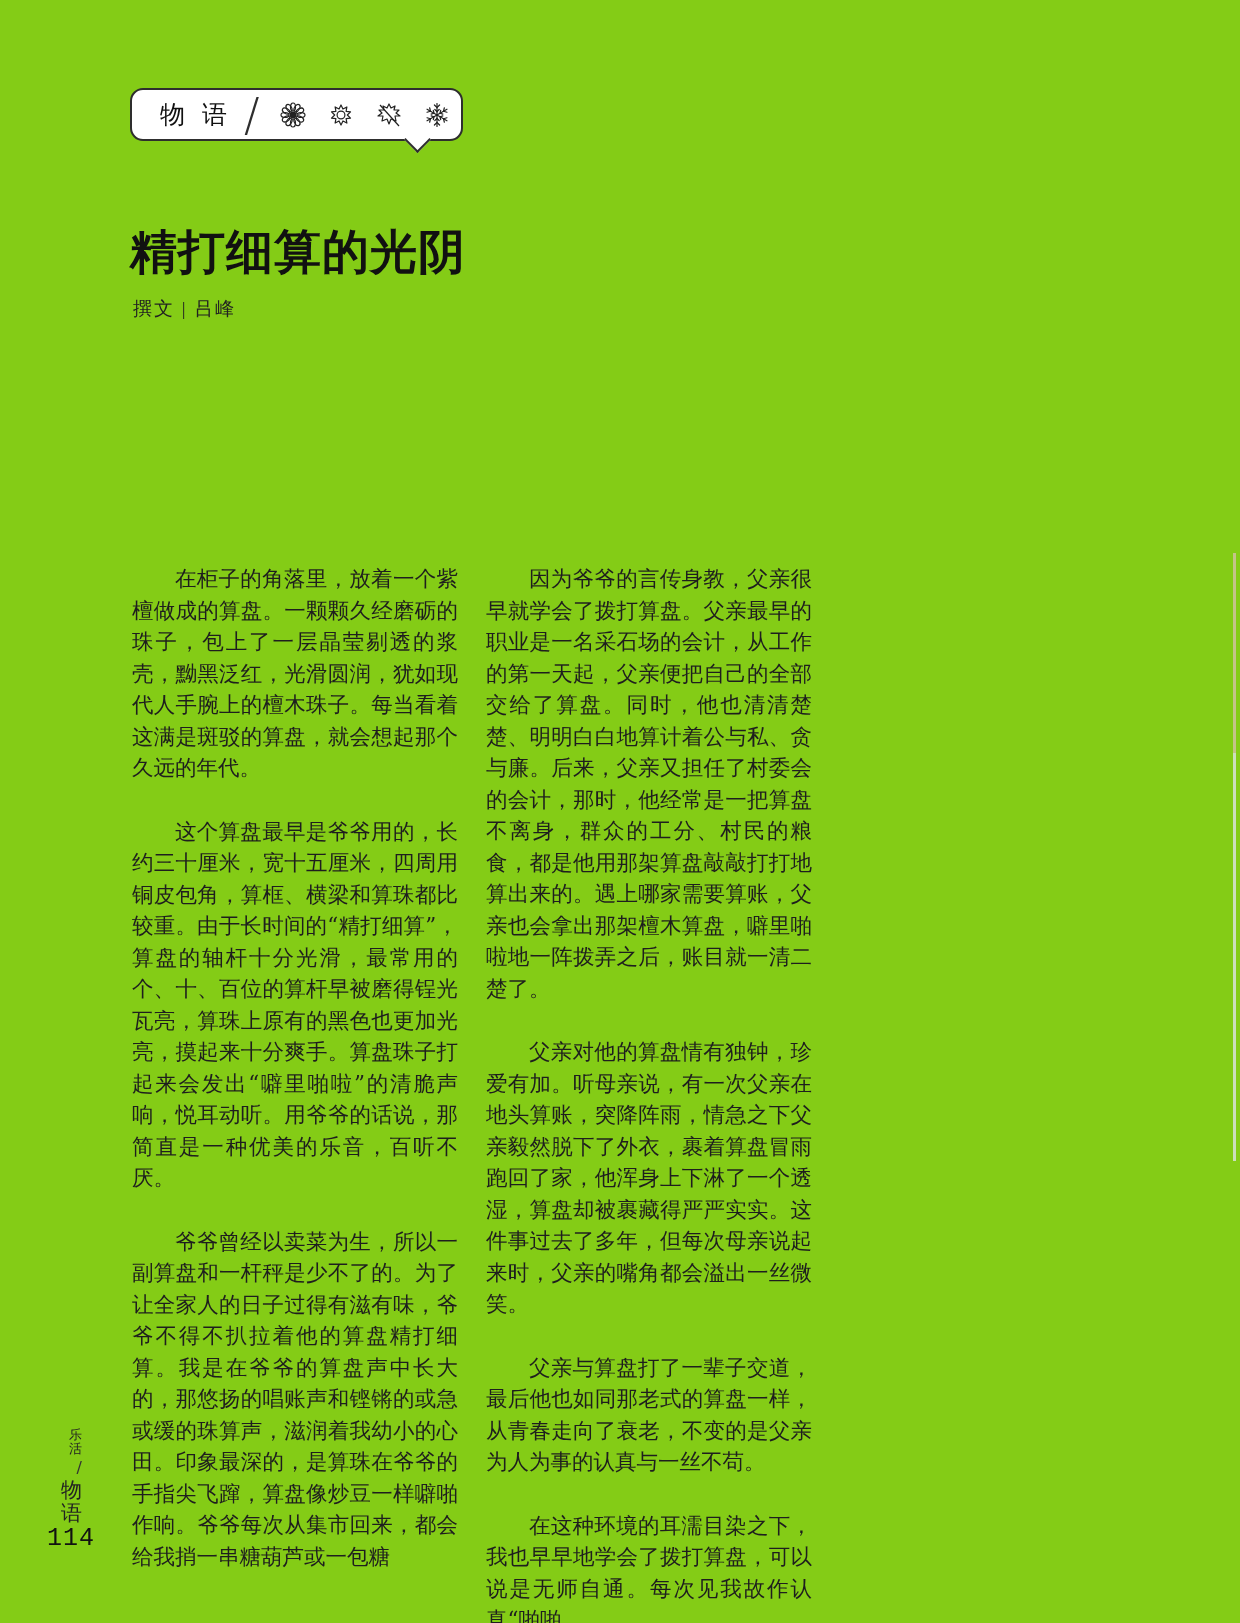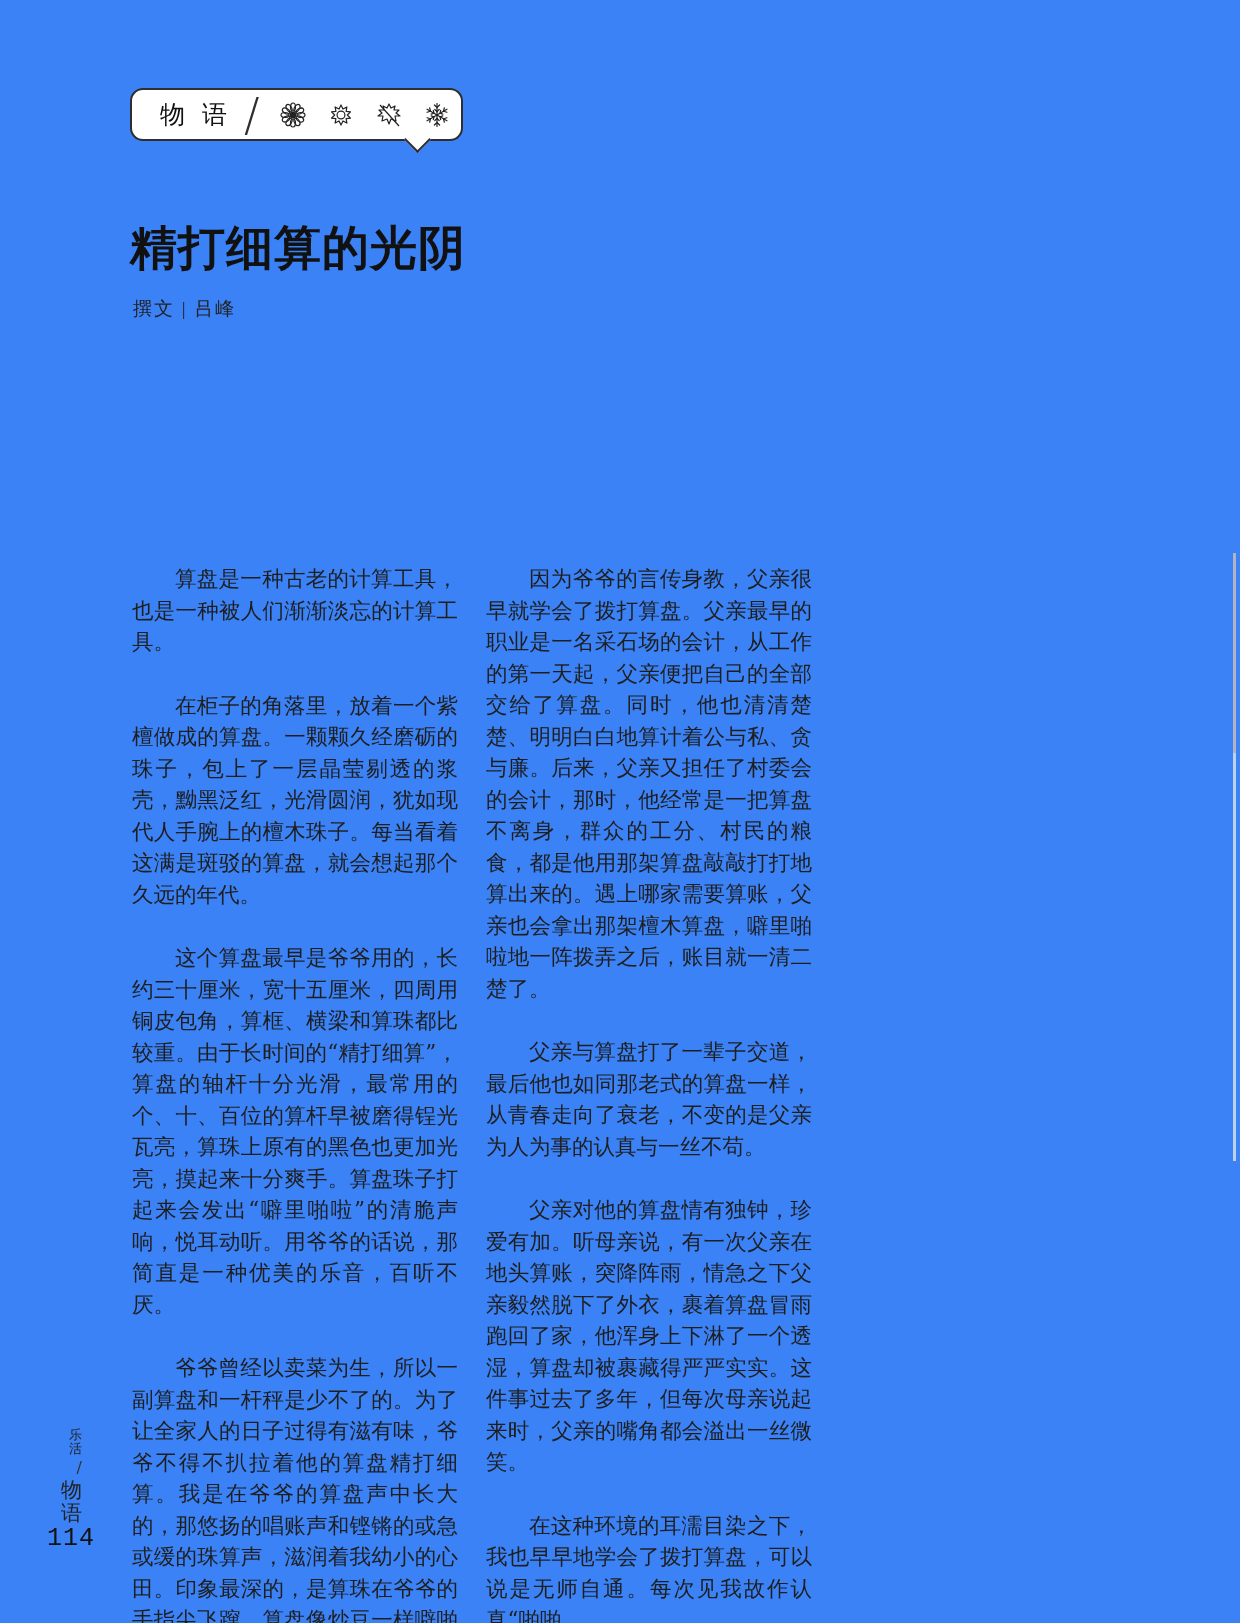--- a/index.html
+++ b/index.html
@@ -1,17 +1,17 @@
 <!DOCTYPE html>
 <html><head>
 <meta charset="utf-8">
 <style>
   html,body { margin:0; padding:0; background:#ffffff; }
   .page {
-    position:relative; width:1240px; height:1623px; background:#3b82f6;
+    position:relative; width:1240px; height:1623px; background:#84cc16;
     overflow:hidden; color:#1c1c1c;
     font-family:"DejaVu Serif", serif;
   }
 
   
   .badge {
     position:absolute; left:130px; top:88px; width:333px; height:53px;
     box-sizing:border-box; border:2px solid #2e2e2e; border-radius:13px;
     background:#fff; display:flex; align-items:center; padding:0 10px 0 28px;
   }
@@ -29,21 +29,21 @@
   .badge-tail {
     position:absolute; left:276px; bottom:-10px; width:17px; height:17px;
     background:#fff; border-right:2px solid #2e2e2e; border-bottom:2px solid #2e2e2e;
     transform:rotate(45deg);
   }
 
   
   .title {
     position:absolute; left:130px; top:226px; margin:0;
     font-size:47px; font-weight:700; letter-spacing:1px; color:#111;
-    line-height:1.1; font-family:Liberation Mono, monospace; white-space:nowrap;
+    line-height:1.1; font-family:Liberation Sans, sans-serif; white-space:nowrap;
   }
   .byline {
     position:absolute; left:133px; top:296px;
     font-size:19px; letter-spacing:2px; color:#222;
     font-family:Liberation Serif, serif;
   }
 
   
   .columns {
     position:absolute; left:132px; top:563px; width:680px;
@@ -145,29 +145,28 @@
       </span>
     </span>
     <span class="badge-tail"></span>
   </div>
 
   <h1 class="title">精打细算的光阴</h1>
   <div class="byline">撰文 | 吕峰</div>
 
   <div class="columns">
     <div class="col">
-        <p class="indent">算盘是一种古老的计算工具，也是一种被人们渐渐淡忘的计算工具。</p>
         <p class="indent">在柜子的角落里，放着一个紫檀做成的算盘。一颗颗久经磨砺的珠子，包上了一层晶莹剔透的浆壳，黝黑泛红，光滑圆润，犹如现代人手腕上的檀木珠子。每当看着这满是斑驳的算盘，就会想起那个久远的年代。</p>
         <p class="indent">这个算盘最早是爷爷用的，长约三十厘米，宽十五厘米，四周用铜皮包角，算框、横梁和算珠都比较重。由于长时间的“精打细算”，算盘的轴杆十分光滑，最常用的个、十、百位的算杆早被磨得锃光瓦亮，算珠上原有的黑色也更加光亮，摸起来十分爽手。算盘珠子打起来会发出“噼里啪啦”的清脆声响，悦耳动听。用爷爷的话说，那简直是一种优美的乐音，百听不厌。</p>
         <p class="indent">爷爷曾经以卖菜为生，所以一副算盘和一杆秤是少不了的。为了让全家人的日子过得有滋有味，爷爷不得不扒拉着他的算盘精打细算。我是在爷爷的算盘声中长大的，那悠扬的唱账声和铿锵的或急或缓的珠算声，滋润着我幼小的心田。印象最深的，是算珠在爷爷的手指尖飞蹿，算盘像炒豆一样噼啪作响。爷爷每次从集市回来，都会给我捎一串糖葫芦或一包糖</p>
       </div>
     <div class="col">
         <p class="indent">因为爷爷的言传身教，父亲很早就学会了拨打算盘。父亲最早的职业是一名采石场的会计，从工作的第一天起，父亲便把自己的全部交给了算盘。同时，他也清清楚楚、明明白白地算计着公与私、贪与廉。后来，父亲又担任了村委会的会计，那时，他经常是一把算盘不离身，群众的工分、村民的粮食，都是他用那架算盘敲敲打打地算出来的。遇上哪家需要算账，父亲也会拿出那架檀木算盘，噼里啪啦地一阵拨弄之后，账目就一清二楚了。</p>
+        <p class="indent">父亲对他的算盘情有独钟，珍爱有加。听母亲说，有一次父亲在地头算账，突降阵雨，情急之下父亲毅然脱下了外衣，裹着算盘冒雨跑回了家，他浑身上下淋了一个透湿，算盘却被裹藏得严严实实。这件事过去了多年，但每次母亲说起来时，父亲的嘴角都会溢出一丝微笑。</p>
         <p class="indent">父亲与算盘打了一辈子交道，最后他也如同那老式的算盘一样，从青春走向了衰老，不变的是父亲为人为事的认真与一丝不苟。</p>
-        <p class="indent">父亲对他的算盘情有独钟，珍爱有加。听母亲说，有一次父亲在地头算账，突降阵雨，情急之下父亲毅然脱下了外衣，裹着算盘冒雨跑回了家，他浑身上下淋了一个透湿，算盘却被裹藏得严严实实。这件事过去了多年，但每次母亲说起来时，父亲的嘴角都会溢出一丝微笑。</p>
         <p class="indent">在这种环境的耳濡目染之下，我也早早地学会了拨打算盘，可以说是无师自通。每次见我故作认真“啪啪</p>
       </div>
   </div>
 
   <div class="side-label">
     <span class="v-small">乐活</span>
     <span class="v-slash">/</span>
     <span class="v-large">物语</span>
   </div>
   <div class="page-number">114</div>

